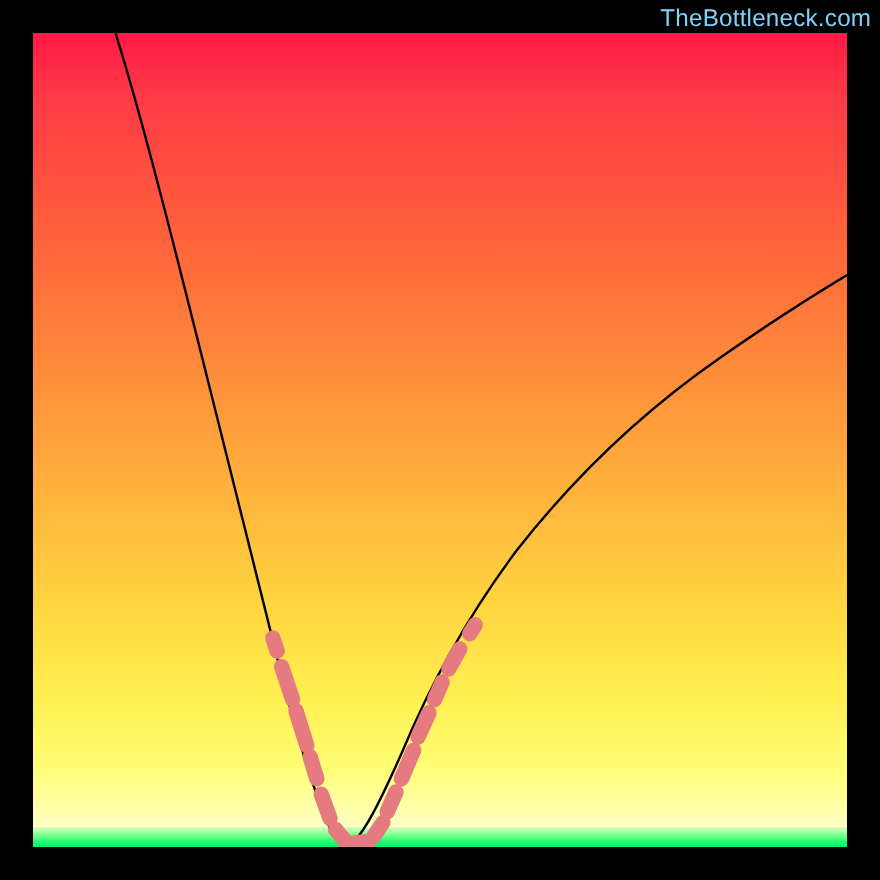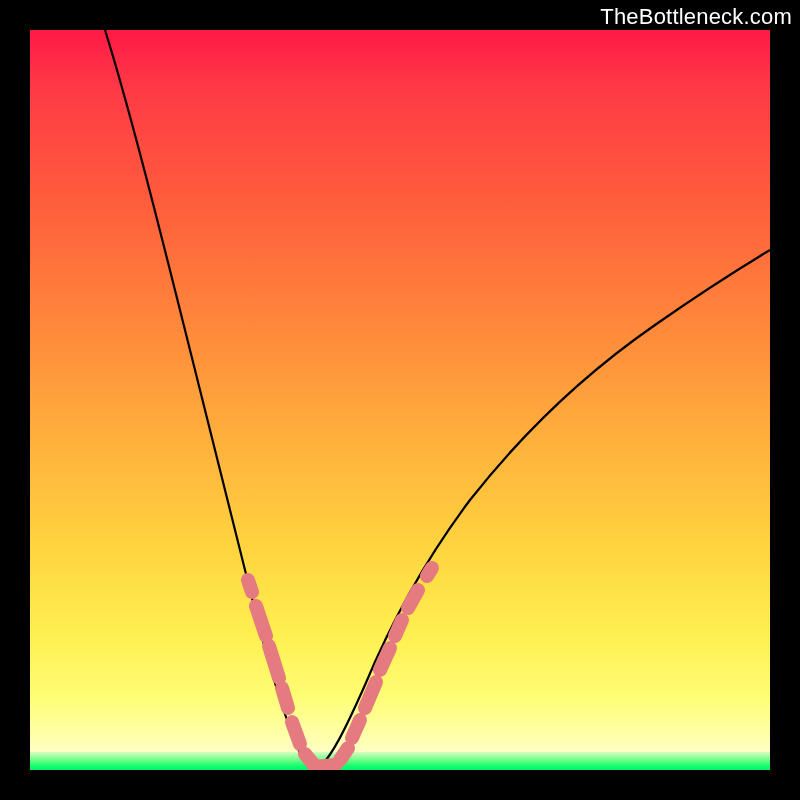--- a/index.html
+++ b/index.html
@@ -59,21 +59,21 @@
   svg.curves {
     position: absolute;
     inset: 0;
     width: 100%;
     height: 100%;
   }
   .watermark {
     position: absolute;
     top: 4px;
     right: 8px;
-    color: #ffffff;
+    color: #7dd3fc;
     font-size: 22px;
     font-weight: 500;
     letter-spacing: 0.2px;
     user-select: none;
   }
 </style>
 </head>
 <body>
 
 <div class="frame">

